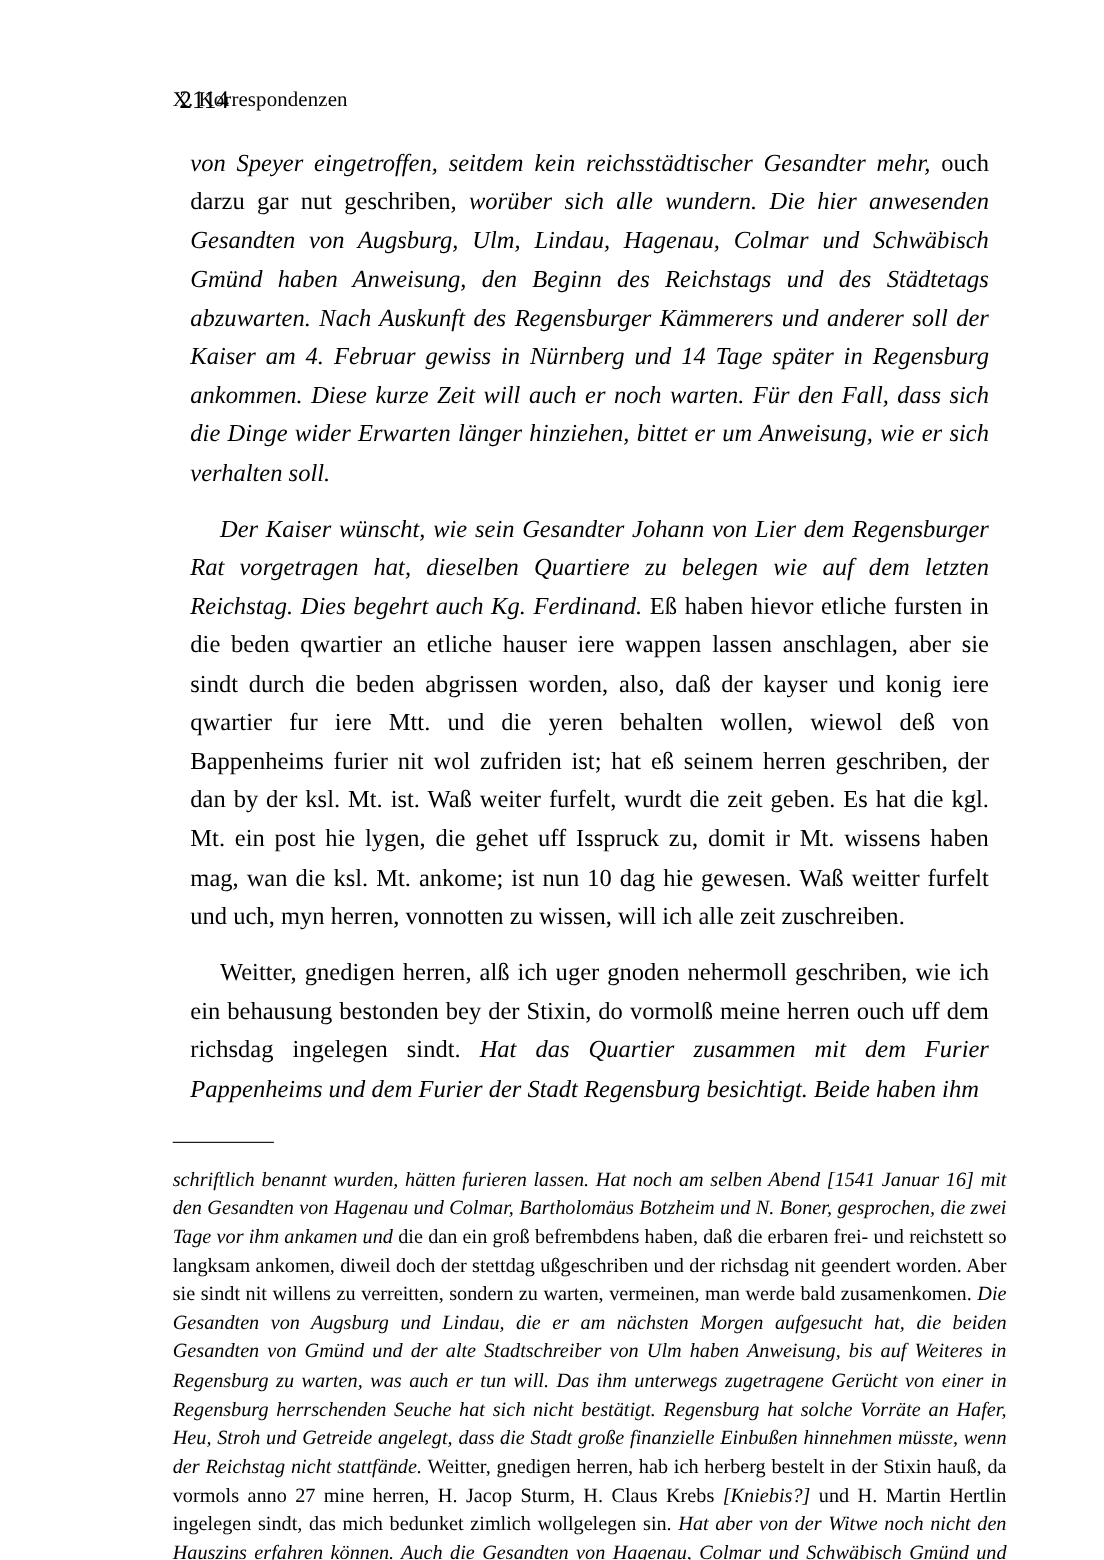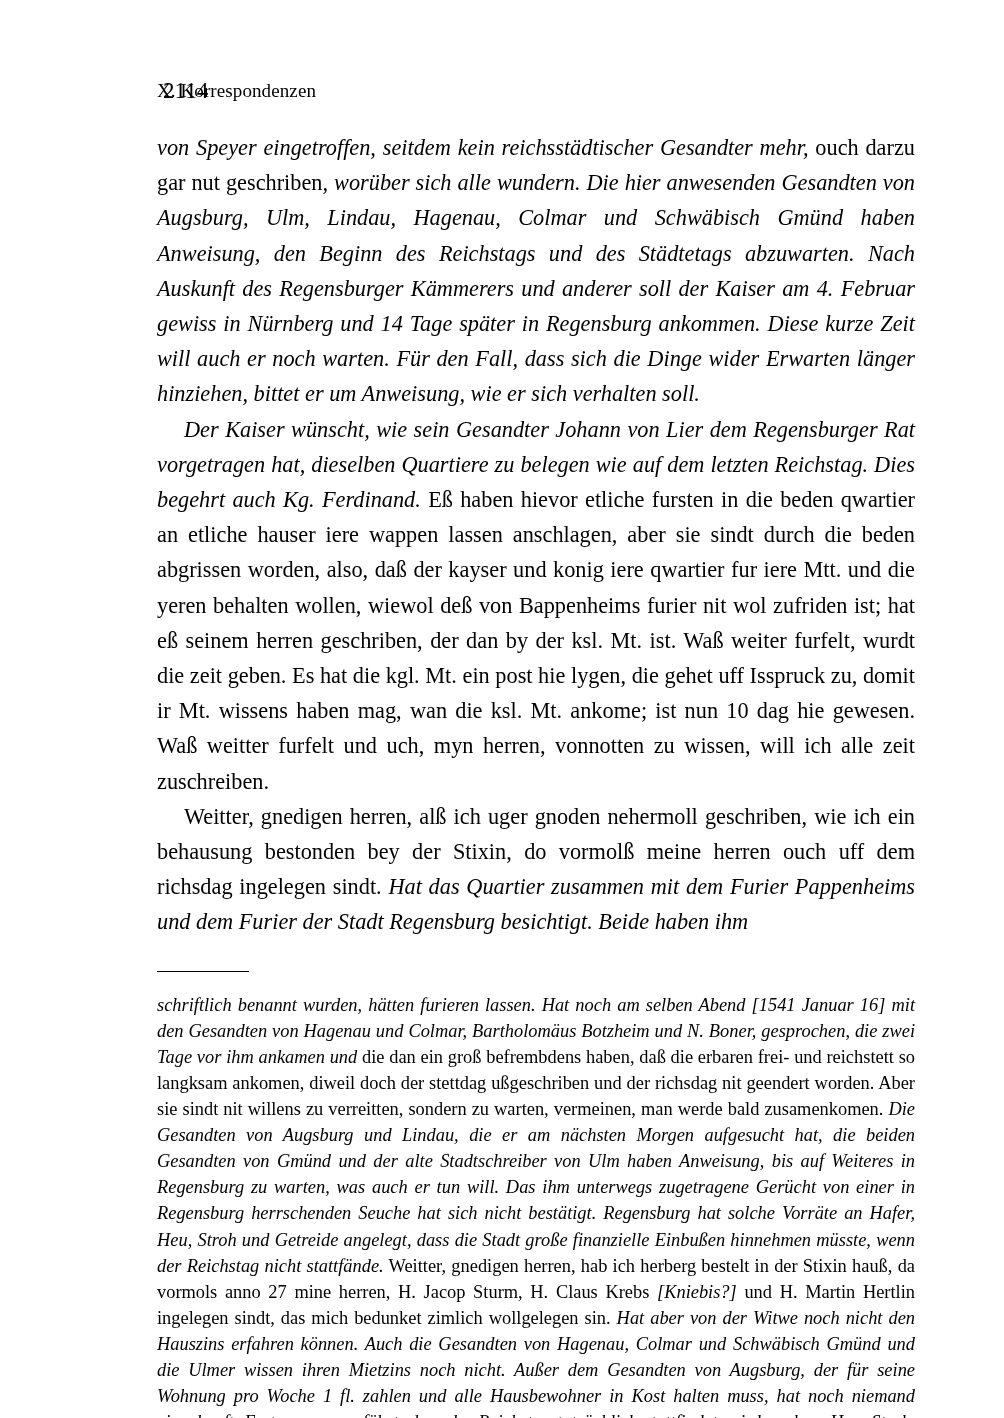--- a/index.html
+++ b/index.html
@@ -53,21 +53,21 @@
   
   .body-block {
     margin-top: 22px;
     font-size: 22.3px;
     line-height: 35.2px;
     text-align: justify;
     text-justify: inter-word;
     hyphens: manual;
   }
   .body-block p {
-    margin: 0;
+    margin: 16px;
     text-indent: 0;
   }
   .body-block p.indent {
     text-indent: 27px;
     font-family: Liberation Serif, serif;
   }
   .ital {
     font-style: italic;
   }
   .rom {

